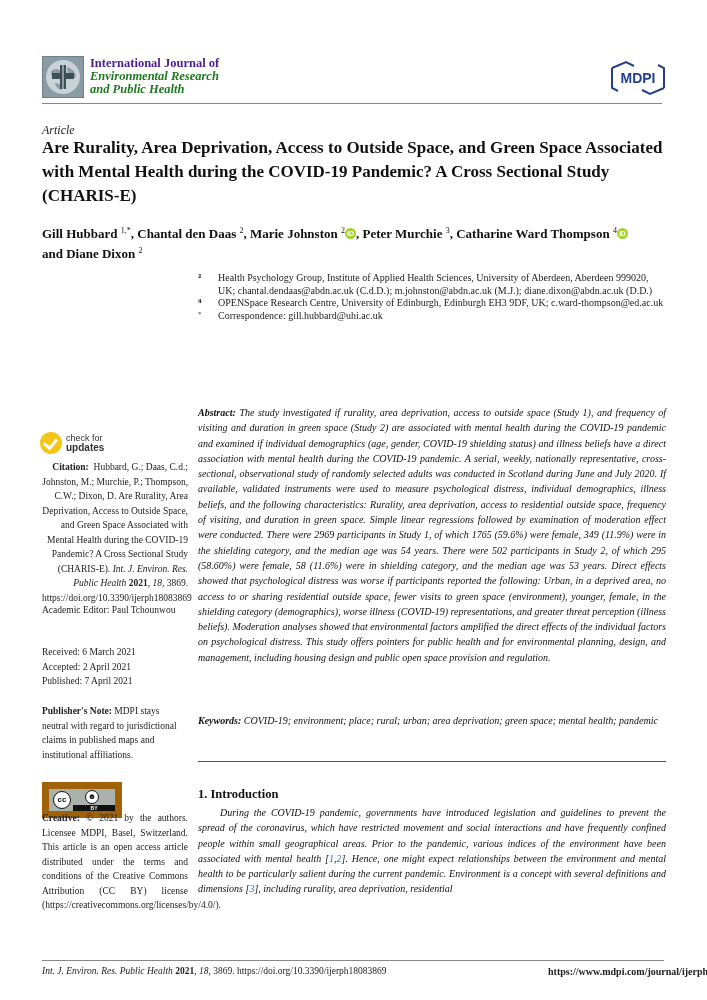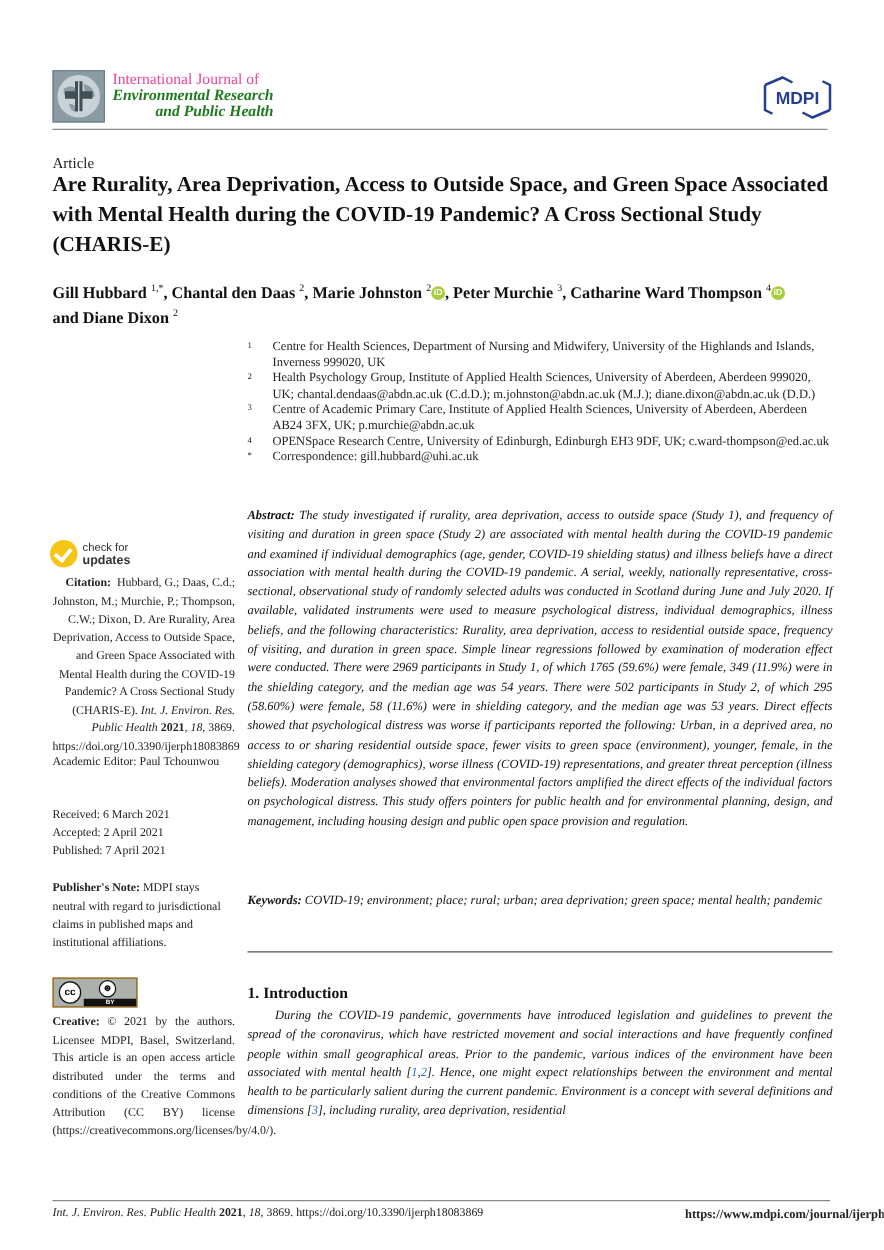--- a/index.html
+++ b/index.html
@@ -2,27 +2,27 @@
 <html><head>
 <meta charset="utf-8">
 <style>
   html, body { margin: 0; padding: 0; background: #ffffff; }
   body { width: 707px; height: 1000px; position: relative; overflow: hidden; font-family: "Liberation Serif", "DejaVu Serif", serif; color: #111; }
   .abs { position: absolute; }
 
   
   .journal-logo { left: 42px; top: 56px; width: 40px; height: 40px; background: #8a9ba3; border: 1px solid #6f8089; }
   .journal-name { left: 90px; top: 57px; font-size: 12.5px; line-height: 13px; }
-  .journal-name .l1 { color: #ec4899; }
-  .journal-name .l2, .journal-name .l3 { color: #1f7a1f; font-weight: bold; font-style: italic; text-align: right; }
+  .journal-name .l1 { color: #4c1d95; font-weight: bold; }
+  .journal-name .l2, .journal-name .l3 { color: #1f7a1f; font-weight: bold; font-style: italic; }
   .header-rule { left: 42px; top: 103px; width: 620px; height: 1px; background: #888; }
   .mdpi-logo { left: 608px; top: 60px; width: 60px; height: 36px; }
 
   
-  .article-type { left: 42px; top: 123px; font-size: 12px; color: #222; }
+  .article-type { left: 42px; top: 123px; font-size: 12px; font-style: italic; color: #222; }
   .title { left: 42px; top: 136px; width: 640px; font-size: 17px; line-height: 24px; font-weight: bold; color: #111; }
   .authors { left: 42px; top: 223px; width: 640px; font-size: 13px; line-height: 16px; font-weight: bold; }
   .authors sup { font-size: 8px; font-weight: normal; }
   .orcid { display: inline-block; width: 11px; height: 11px; border-radius: 50%; background: #a6ce39; color: #fff; font-size: 7px; line-height: 11px; text-align: center; vertical-align: 2px; font-family: "Liberation Sans", sans-serif; font-weight: bold; }
 
   
   .affils { left: 198px; top: 272px; width: 470px; font-size: 10px; line-height: 12.6px; color: #222; }
   .affil { position: relative; padding-left: 20px; }
   .affil .num { position: absolute; left: 0; top: -2px; font-size: 7px; }
 
@@ -30,21 +30,21 @@
   .left-col { left: 42px; width: 146px; font-size: 9.5px; line-height: 14.5px; color: #222; }
   .check-updates { left: 40px; top: 432px; width: 80px; height: 26px; text-decoration: underline; }
   .check-circle { position: absolute; left: 0; top: 0; width: 22px; height: 22px; border-radius: 50%; background: #f5c518; }
   .check-circle:after { content: ""; position: absolute; left: 6px; top: 4px; width: 6px; height: 10px; border-right: 3px solid #fff; border-bottom: 3px solid #fff; transform: rotate(40deg); }
   .check-text { position: absolute; left: 26px; top: 1px; font-family: "Liberation Sans", sans-serif; font-size: 9px; line-height: 10px; color: #333; }
   .check-text b { font-size: 10px; }
   .citation { top: 460px; text-align: right; }
   .editor { top: 603px; }
   .dates { top: 645px; }
   .pub-note { top: 704px; }
-  .cc-badge { left: 42px; top: 782px; width: 66px; height: 22px; background: #aab2ab; border: 1px solid #a16207; }
+  .cc-badge { left: 42px; top: 782px; width: 66px; height: 22px; background: #aab2ab; border: 7px solid #a16207; }
   .cc-badge .cc { position: absolute; left: 4px; top: 2px; width: 16px; height: 16px; border-radius: 50%; background: #fff; border: 1.5px solid #111; font-family: "Liberation Sans", sans-serif; font-weight: bold; font-size: 8px; line-height: 16px; text-align: center; color: #111; }
   .cc-badge .by-ic { position: absolute; left: 36px; top: 1px; width: 12px; height: 12px; border-radius: 50%; background: #fff; border: 1.5px solid #111; font-size: 8px; line-height: 12px; text-align: center; }
   .cc-badge .by-strip { position: absolute; left: 24px; right: 0; bottom: 0; height: 6px; background: #111; color: #fff; font-size: 5px; line-height: 6px; text-align: center; font-family: "Liberation Sans", sans-serif; font-weight: bold; }
   .copyright { top: 811px; text-align: justify; }
 
   
   .main-col { left: 198px; width: 468px; font-size: 10px; line-height: 15.3px; color: #111; text-align: justify; font-style: italic; }
   .abstract { top: 405px; }
   .keywords { top: 713px; }
   .main-rule { left: 198px; top: 761px; width: 468px; height: 1px; background: #555; }
@@ -88,23 +88,23 @@
   <span><span>Gill Hubbard</span>&nbsp;<sup>1,*</sup><span>, </span></span>
   <span><span>Chantal den Daas</span>&nbsp;<sup>2</sup><span>, </span></span>
   <span><span>Marie Johnston</span>&nbsp;<sup>2</sup><span class="orcid">iD</span><span>, </span></span>
   <span><span>Peter Murchie</span>&nbsp;<sup>3</sup><span>, </span></span>
   <span><span>Catharine Ward Thompson</span>&nbsp;<sup>4</sup><span class="orcid">iD</span><span> </span></span>
   <br>
   <span><span>and Diane Dixon</span>&nbsp;<sup>2</sup></span>
 </div>
 
 <div class="abs affils">
-  <div class="affil"><span class="num">1</span><span>Centre for Health Sciences, Department of Nursing and Midwifery, University of the Highlands and Islands, Inverness 999020, UK</span></div>
+  <div class="affil"><span class="num">1</span></div>
   <div class="affil"><span class="num">2</span><span>Health Psychology Group, Institute of Applied Health Sciences, University of Aberdeen, Aberdeen 999020, UK; chantal.dendaas@abdn.ac.uk (C.d.D.); m.johnston@abdn.ac.uk (M.J.); diane.dixon@abdn.ac.uk (D.D.)</span></div>
-  <div class="affil"><span class="num">3</span><span>Centre of Academic Primary Care, Institute of Applied Health Sciences, University of Aberdeen, Aberdeen AB24 3FX, UK; p.murchie@abdn.ac.uk</span></div>
+  <div class="affil"><span class="num">3</span></div>
   <div class="affil"><span class="num">4</span><span>OPENSpace Research Centre, University of Edinburgh, Edinburgh EH3 9DF, UK; c.ward-thompson@ed.ac.uk</span></div>
   <div class="affil"><span class="num">*</span><span>Correspondence: gill.hubbard@uhi.ac.uk</span></div>
 </div>
 
 <div class="abs check-updates">
   <div class="check-circle"></div>
   <div class="check-text">
     <span>check for</span><br><b>updates</b>
   </div>
 </div>

